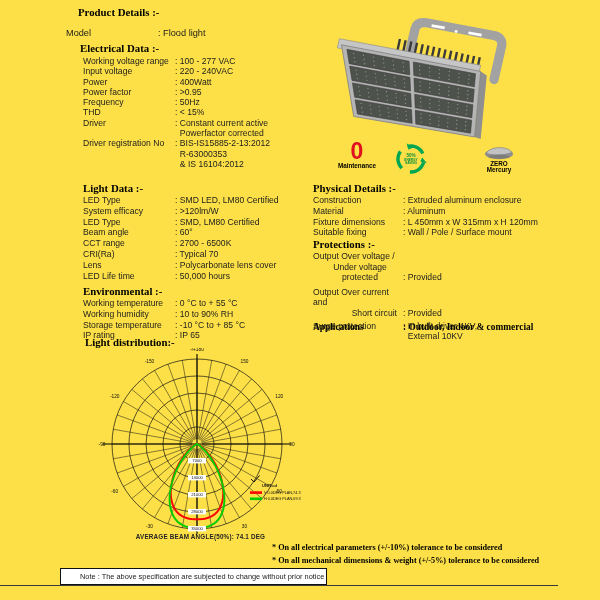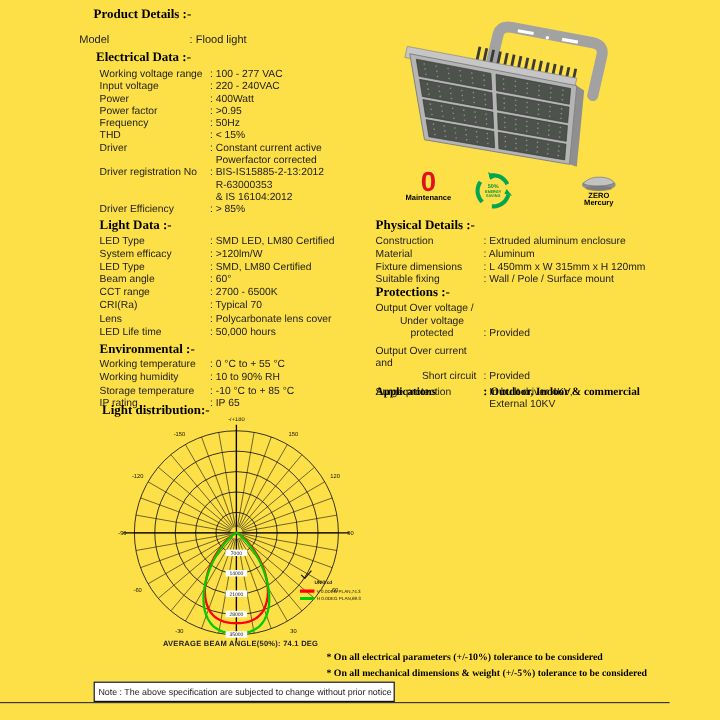--- a/index.html
+++ b/index.html
@@ -22,21 +22,21 @@
   .model-row .lab{flex:0 0 92px;}
   .apps-row{position:absolute;left:313px;top:322px;display:flex;
             font-family:"Liberation Serif",serif;font-weight:bold;font-size:9.4px;color:#000;}
   .apps-row .lab{flex:0 0 90px;}
   .badge{position:absolute;text-align:center;}
   .badge-sub{font-weight:bold;font-size:6.3px;color:#000;letter-spacing:0;}
   #badge-maint-value{font-weight:bold;font-size:23px;line-height:22px;}
   .footnote{position:absolute;left:272px;font-family:"Liberation Serif",serif;font-weight:bold;
             font-size:8.2px;color:#000;white-space:nowrap;}
   .notebox{position:absolute;left:60px;top:568px;width:246px;height:15px;border:1.4px solid #111;
-           font-size:7.4px;line-height:15px;padding-left:3px;white-space:nowrap;background:#fff;margin-left:18px;}
+           font-size:7.4px;line-height:15px;padding-left:19px;white-space:nowrap;background:#fff;}
   .bottom-rule{position:absolute;left:0px;top:585px;width:558px;height:1px;background:#3a3a3a;}
   .chart-caption{position:absolute;left:88px;top:533px;width:225px;text-align:center;
                  font-weight:bold;font-size:6.3px;color:#222;letter-spacing:0.2px;}
   svg{display:block;}
 </style>
 </head>
 <body>
 
 <div class="page">
 
@@ -76,24 +76,20 @@
       <div class="row">
         <span class="lab">Driver</span>
         <span class="val">: Constant current active
   Powerfactor corrected</span>
       </div>
       <div class="row">
         <span class="lab">Driver registration No</span>
         <span class="val">: BIS-IS15885-2-13:2012
   R-63000353
   &amp; IS 16104:2012</span>
-      </div>
-      <div class="row">
-        <span class="lab">Driver Efficiency</span>
-        <span class="val">: &gt; 85%</span>
       </div>
     </div>
 
   <div class="h" style="left:83px;top:182px;">Light Data :-</div>
   <div class="rows rows-left rows-med" style="left:83px;top:195px;">
       <div class="row">
         <span class="lab">LED Type</span>
         <span class="val">: SMD LED, LM80 Certified</span>
       </div>
       <div class="row">

